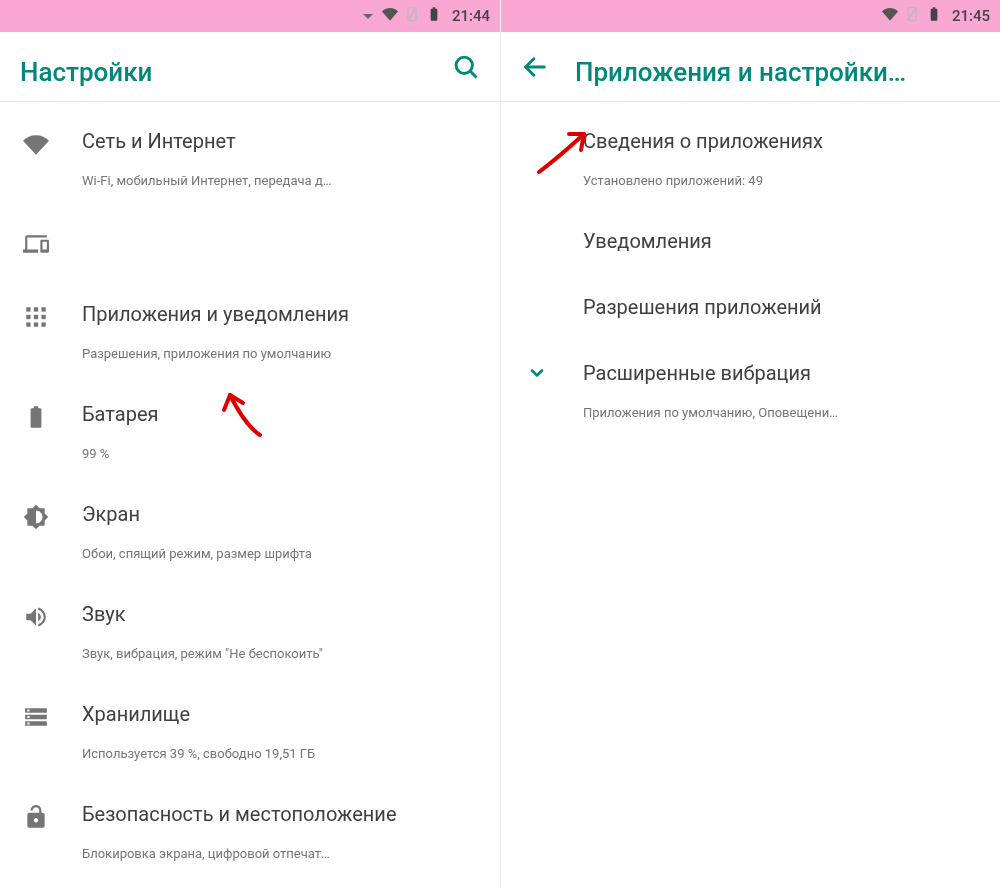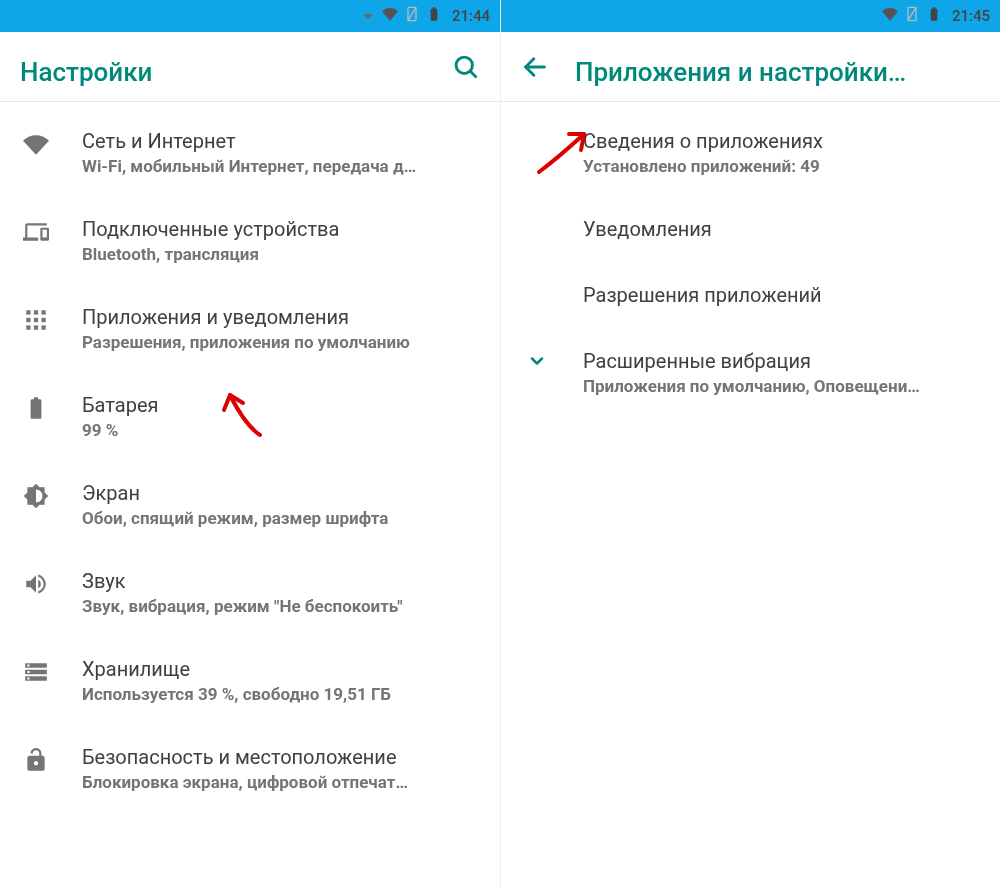--- a/index.html
+++ b/index.html
@@ -16,21 +16,21 @@
       height: 888px;
       background: #fff;
       position: relative;
       overflow: hidden;
     }
     .screen + .screen { border-left: 1px solid #eee; }
 
     
     .statusbar {
       height: 32px;
-      background: #0ea5e9;
+      background: #f9a8d4;
       display: flex;
       align-items: center;
       justify-content: flex-end;
       padding: 0 10px;
       gap: 6px;
       color: #555;
       font-size: 15px;
       font-weight: 500;
     }
     .statusbar svg { width: 16px; height: 16px; }
@@ -78,27 +78,26 @@
     }
     .row-icon-col svg { width: 26px; height: 26px; }
     .row-icon-col.small svg { width: 20px; height: 20px; }
     .row-text { flex: 1; min-width: 0; }
     .row-title {
       font-size: 20px;
       color: #404040;
       line-height: 1.3;
     }
     .row-sub {
-      font-size: 17px;
+      font-size: 13px;
       color: #757575;
-      margin-top: 2px;
+      margin-top: 19px;
       white-space: nowrap;
       overflow: hidden;
       text-overflow: ellipsis;
-      font-weight: bold;
     }
     .row.noicon .row-icon-col { visibility: hidden; }
 
     
     .arrow {
       position: absolute;
       pointer-events: none;
     }
     .arrow svg { display: block; }
   </style>
@@ -155,24 +154,20 @@
     </div>
 
     <div class="row">
       <div class="row-icon-col">
           <span>
         <svg viewBox="0 0 24 24" fill="#757575">
               <path d="M4 6h18V4H4c-1.1 0-2 .9-2 2v11H0v3h14v-3H4V6zm19 2h-6c-.55 0-1 .45-1 1v10c0 .55.45 1 1 1h6c.55 0 1-.45 1-1V9c0-.55-.45-1-1-1zm-1 9h-4v-7h4v7z"></path>
             </svg>
       </span>
         </div>
-      <div class="row-text">
-        <div class="row-title">Подключенные устройства</div>
-        <div class="row-sub">Bluetooth, трансляция</div>
-      </div>
     </div>
 
     <div class="row">
       <div class="row-icon-col">
           <span>
         <svg viewBox="0 0 24 24" fill="#757575">
               <rect x="3" y="3" width="4" height="4"></rect>
               <rect x="10" y="3" width="4" height="4"></rect>
               <rect x="17" y="3" width="4" height="4"></rect>
               <rect x="3" y="10" width="4" height="4"></rect>

